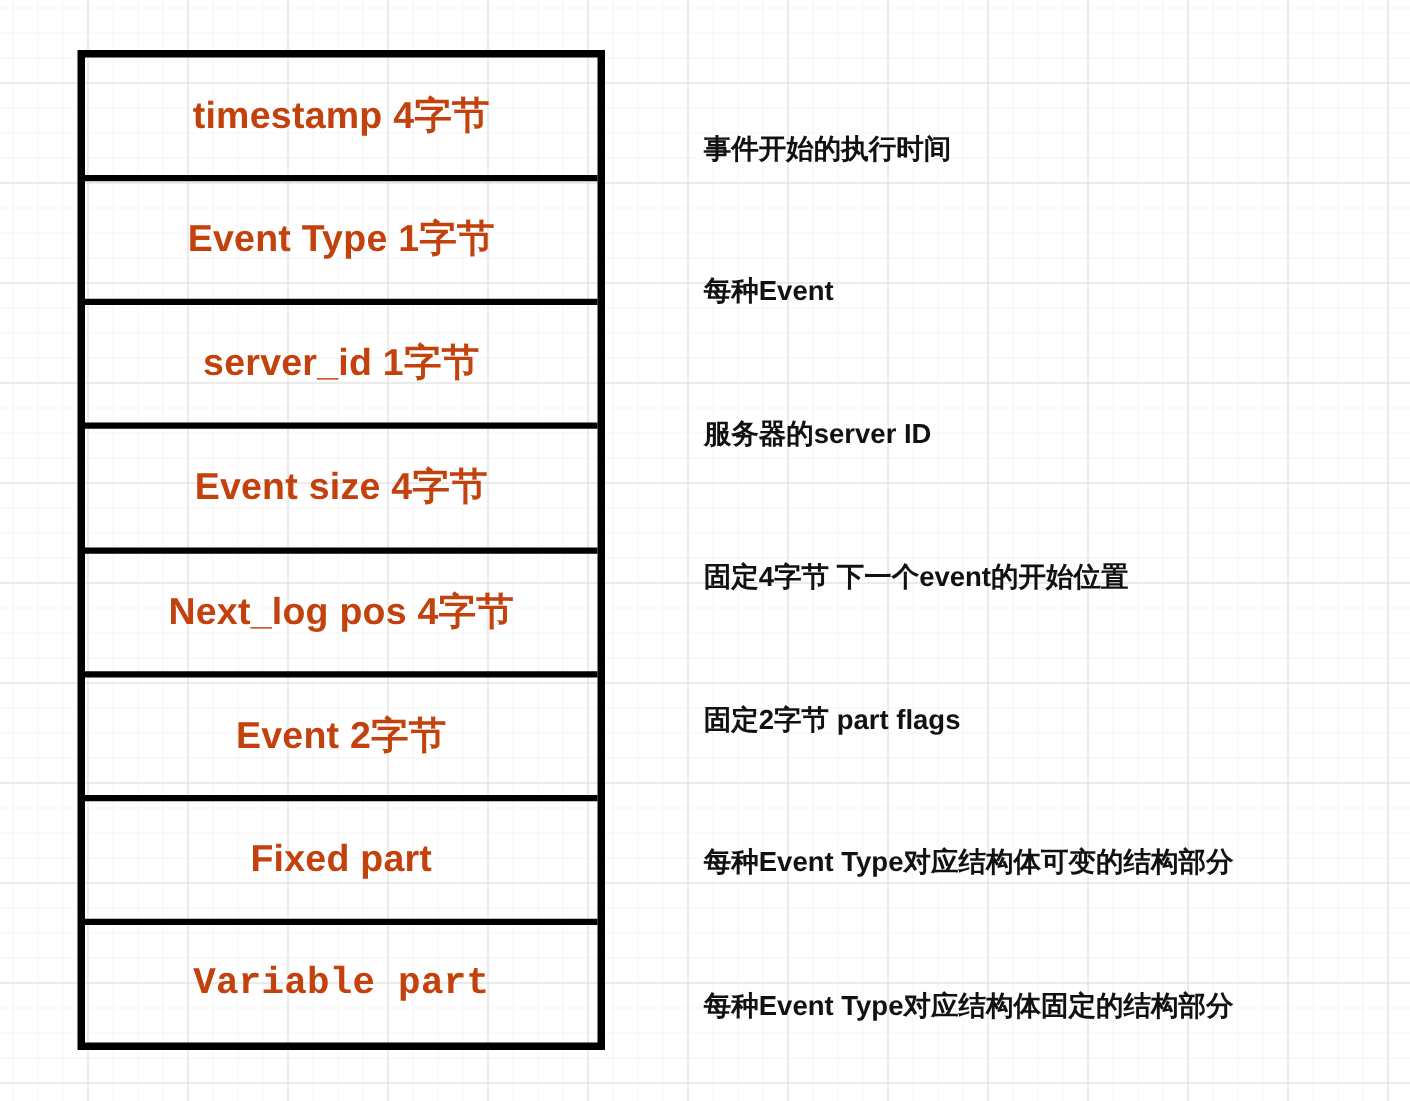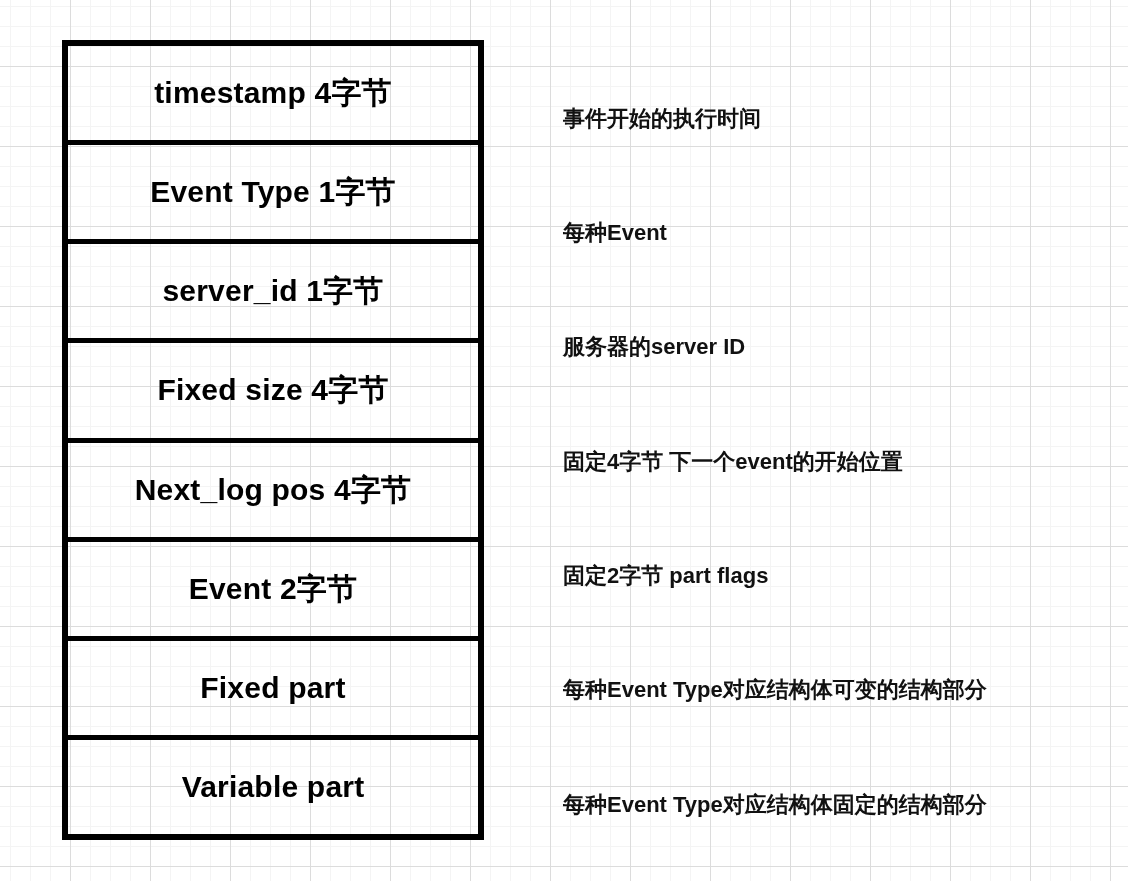--- a/index.html
+++ b/index.html
@@ -54,26 +54,27 @@
   .struct-row {
     flex: 1 1 0;
     display: flex;
     align-items: center;
     justify-content: center;
     border-bottom: 5px solid #000000;
     box-sizing: border-box;
   }
   .struct-row:last-child {
     border-bottom: none;
+    font-family: Liberation Mono, monospace;
   }
 
   .struct-label {
     font-size: 30px;
     font-weight: bold;
-    color: #000000;
+    color: #c2410c;
     letter-spacing: 0.2px;
     line-height: 1;
     white-space: nowrap;
   }
 
   
   #annotation-column {
     position: absolute;
     left: 563px;
     top: 40px;
@@ -114,21 +115,21 @@
 
     <div class="struct-row">
       <span class="struct-label">Event Type 1字节</span>
     </div>
 
     <div class="struct-row">
       <span class="struct-label">server_id 1字节</span>
     </div>
 
     <div class="struct-row">
-      <span class="struct-label">Fixed size 4字节</span>
+      <span class="struct-label">Event size 4字节</span>
     </div>
 
     <div class="struct-row">
       <span class="struct-label">Next_log pos 4字节</span>
     </div>
 
     <div class="struct-row">
       <span class="struct-label">Event 2字节</span>
     </div>
 

